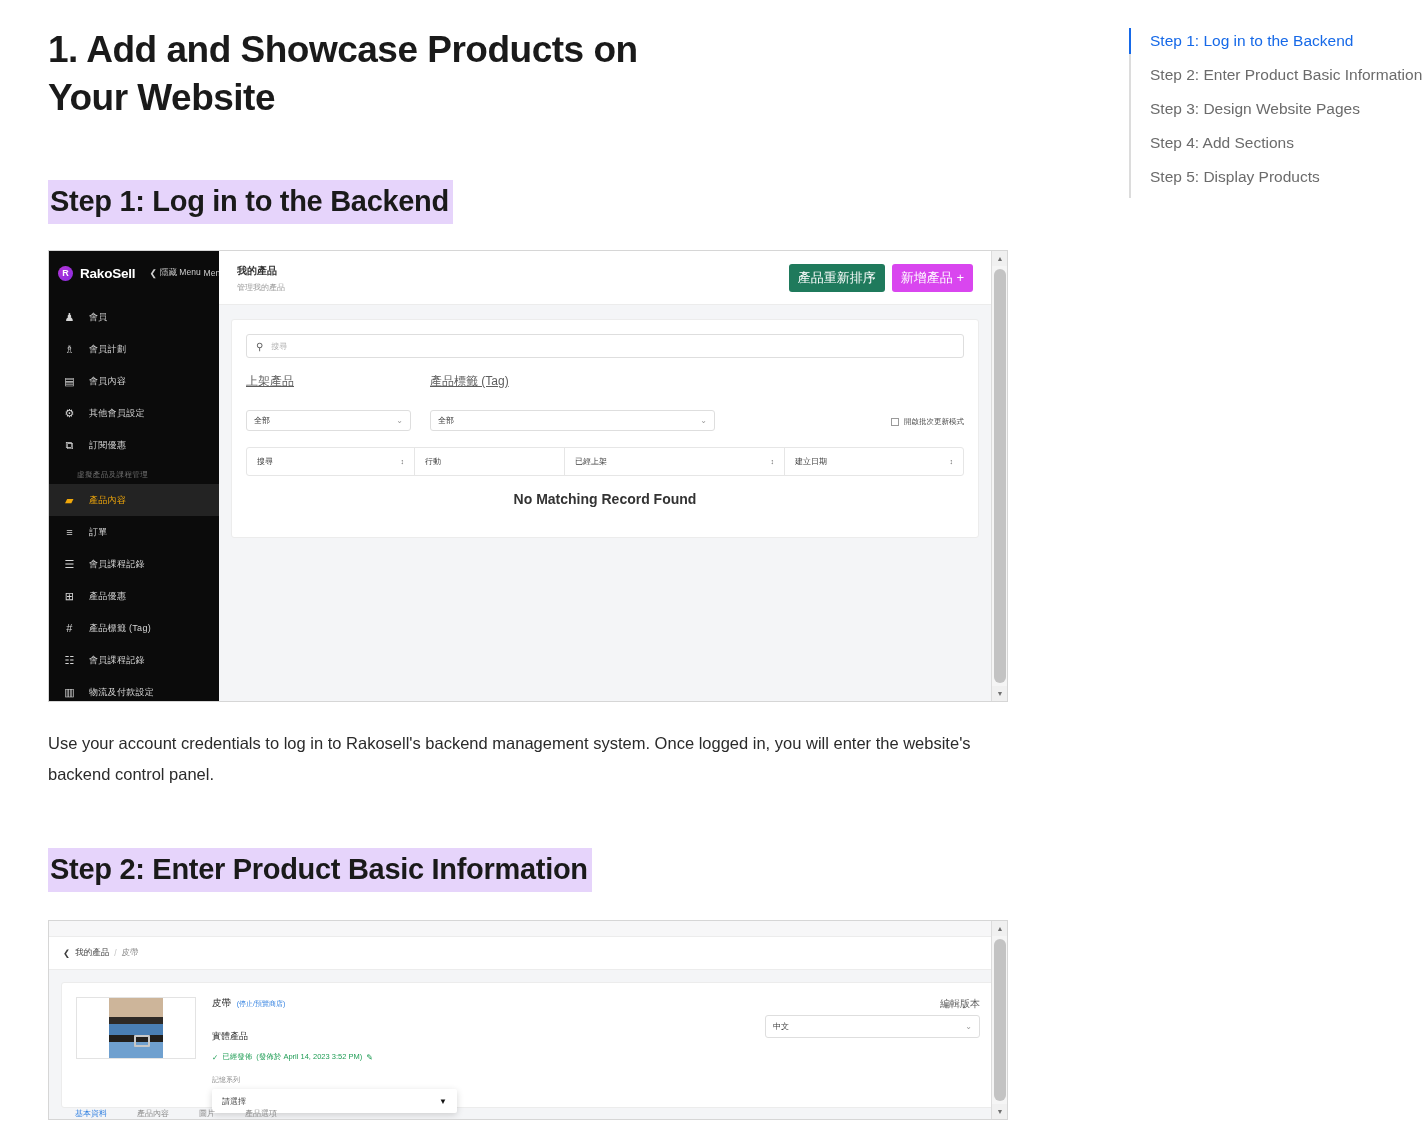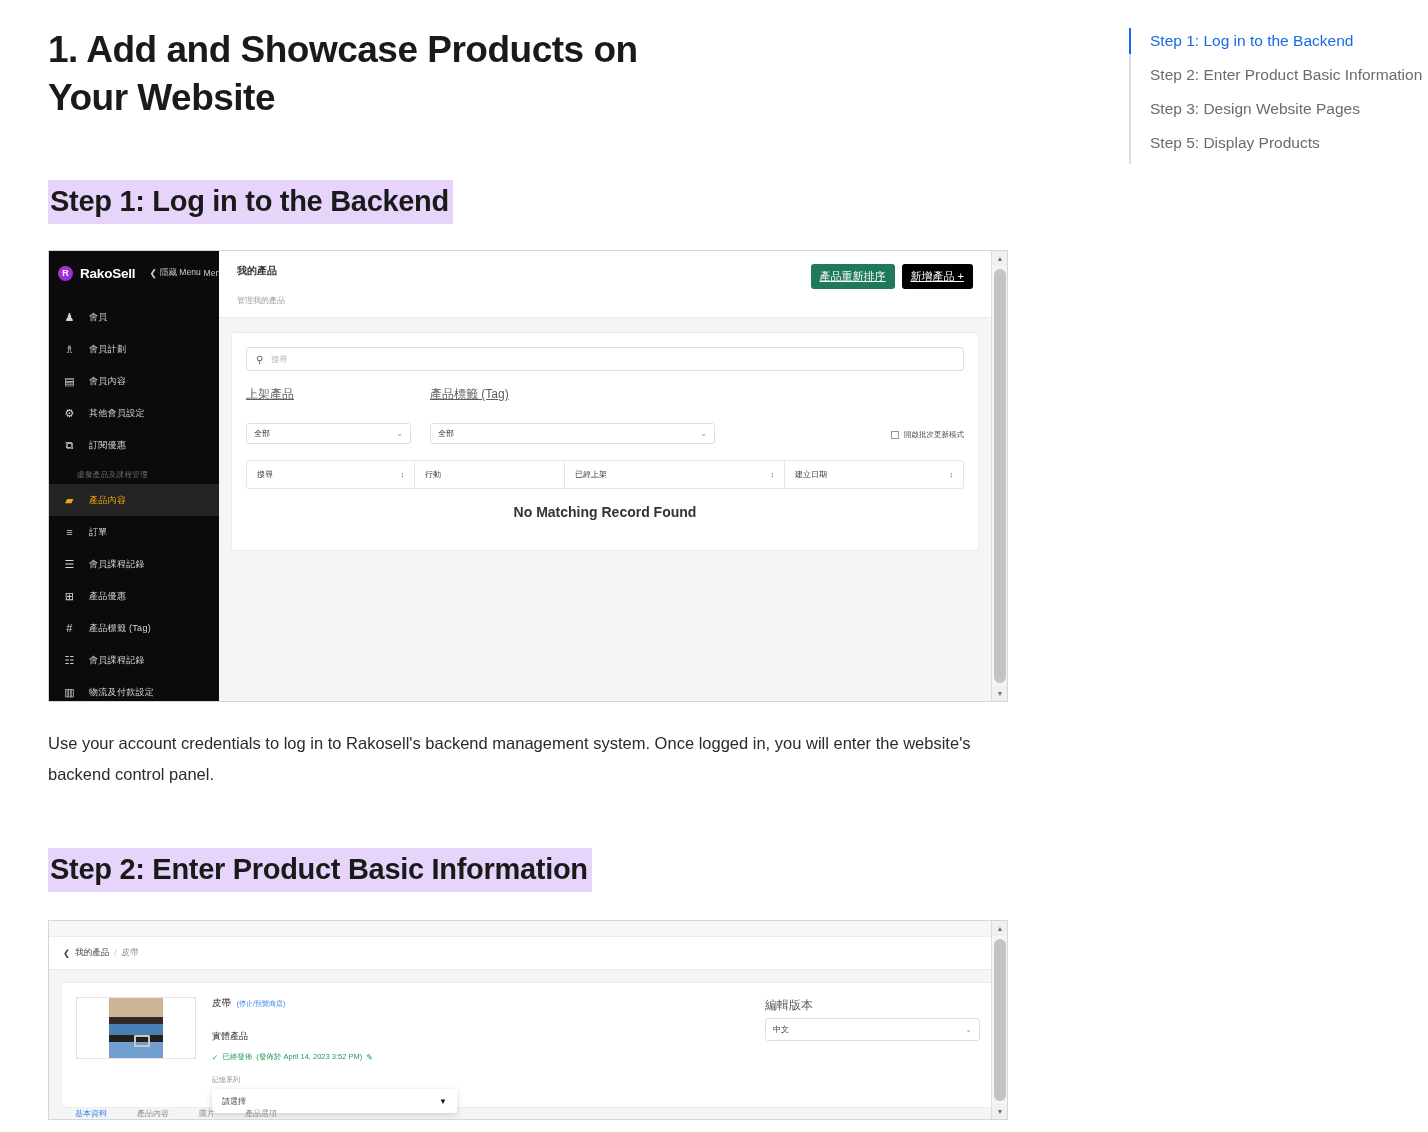--- a/index.html
+++ b/index.html
@@ -126,28 +126,28 @@
   .rk-main {
     position:absolute; left:170px; top:0; right:16px; bottom:0;
     background:#f4f5f7;
   }
   .rk-head {
     background:#fff; padding:13px 18px 11px 18px;
     display:flex; align-items:flex-start; justify-content:space-between;
     border-bottom:1px solid #ececec;
   }
   .rk-head .t1 { font-size:10px; color:#333; font-weight:600; }
-  .rk-head .t2 { font-size:8px; color:#9a9a9a; margin-top:17px; }
+  .rk-head .t2 { font-size:8px; color:#9a9a9a; margin-top:4px; }
   .rk-btns { display:flex; gap:7px; }
   .rk-btn {
-    font-size:11px; color:#fff; padding:5px 9px; border-radius:3px;
-    white-space:nowrap; display:flex; align-items:center; gap:3px;text-decoration:underline;
+    font-size:13px; color:#fff; padding:5px 9px; border-radius:3px;
+    white-space:nowrap; display:flex; align-items:center; gap:3px;
   }
   .rk-btn.green { background:#1f7a5c; }
-  .rk-btn.blue { background:#000000; }
+  .rk-btn.blue { background:#d946ef; }
 
   .rk-card {
     background:#fff; margin:14px 12px 0 12px; border-radius:3px;
     border:1px solid #ececec; padding:14px;
   }
   .rk-search {
     display:flex; align-items:center; gap:8px;
     border:1px solid #dedede; border-radius:3px;
     height:24px; padding:0 9px;
   }
@@ -220,21 +220,21 @@
   .p2-pub .pen { color:#1f9d55; font-size:8px; }
   .p2-sub { font-size:7px; color:#8d8d8d; margin-top:13px; }
   .p2-dd {
     margin-top:4px; width:245px; height:24px; background:#fff;
     box-shadow:0 2px 7px rgba(0,0,0,.16); border-radius:2px;
     display:flex; align-items:center; justify-content:space-between;
     padding:0 10px; font-size:8px; color:#3d3d3d;
   }
   .p2-dd .caret { font-size:8px; color:#111; }
   .p2-right { width:215px; flex:0 0 auto; }
-  .p2-right .lab { font-size:12px; color:#5e5e5e; margin-bottom:4px; }
+  .p2-right .lab { font-size:10px; color:#5e5e5e; margin-bottom:4px;text-align:right; }
   .p2-tabs {
     position:absolute; left:13px; bottom:-12px; display:flex; gap:30px;
     font-size:8px;
   }
   .p2-tabs .tb { color:#8d8d8d; }
   .p2-tabs .tb.on { color:#2f7fe0; }
 </style>
 </head>
 <body>
 
@@ -450,16 +450,17 @@
         <div class="arrow down">▼</div>
       </div>
     </div>
   </div>
 
   <nav id="toc">
     <div class="toc-rule"></div>
     <div class="toc-item active">Step 1: Log in to the Backend</div>
     <div class="toc-item">Step 2: Enter Product Basic Information</div>
     <div class="toc-item">Step 3: Design Website Pages</div>
+    <div class="toc-item">Step 4: Add Sections</div>
     <div class="toc-item">Step 5: Display Products</div>
   </nav>
 
 </div>
 
 </body></html>

